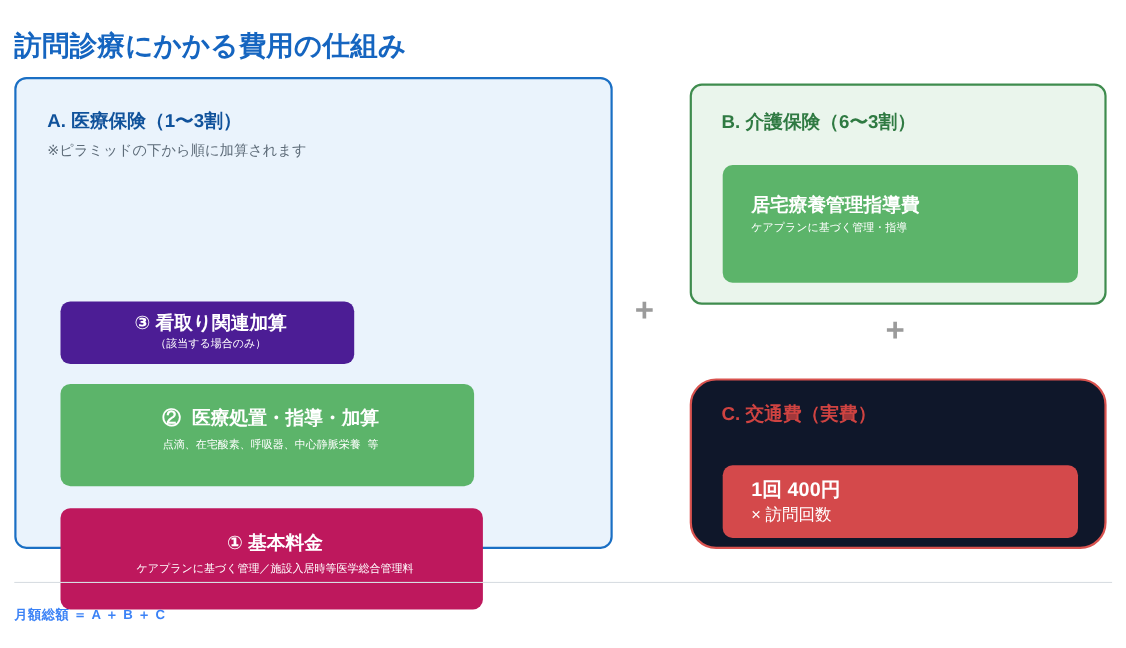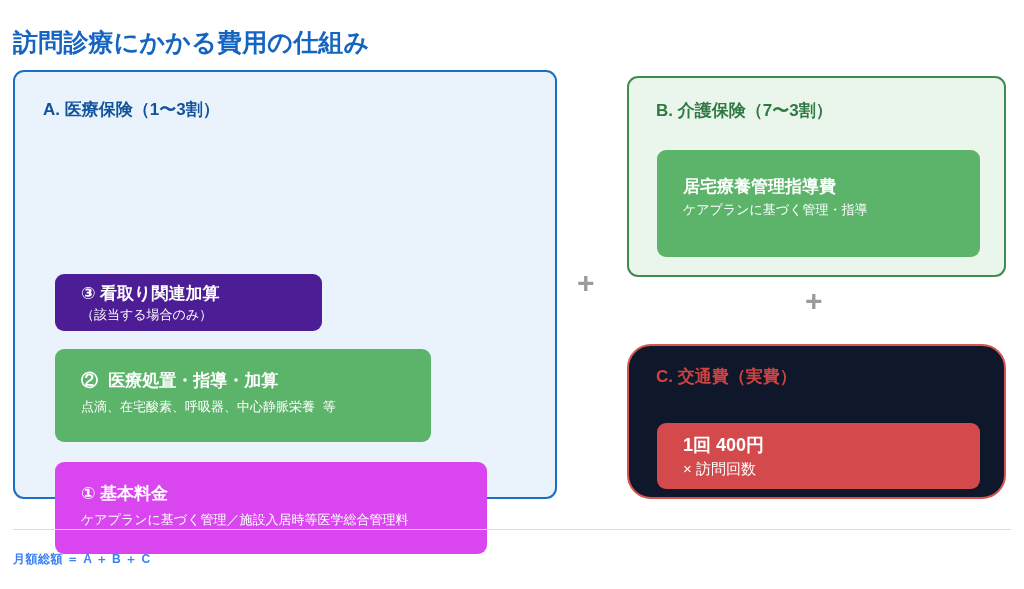--- a/index.html
+++ b/index.html
@@ -56,20 +56,21 @@
   }
 
   
   #panel-a {
     left: 13px;
     top: 70px;
     width: 544px;
     height: 429px;
     background: #eaf3fc;
     border-color: #1a6fc4;
+    text-align: center;
   }
   #panel-a-heading { left: 28px; top: 27px; color: #10529b; }
   #panel-a-note    { left: 28px; top: 57px; }
 
   
   #panel-b {
     left: 627px;
     top: 76px;
     width: 379px;
     height: 201px;
@@ -98,21 +99,21 @@
     padding: 12px 20px 13px 26px;
     color: #ffffff;
   }
   .card-title {
     font-size: 17px;
     font-weight: bold;
     line-height: 1.3;
     white-space: nowrap;
   }
   .card-sub {
-    font-size: 13px;
+    font-size: 10px;
     line-height: 1.35;
     margin-top: 3px;
     white-space: nowrap;
     color: #ffffff;
   }
 
   #card-tier3 {
     left: 40px;
     top: 202px;
     width: 267px;
@@ -129,23 +130,23 @@
     height: 93px;
     background: #5cb46a;
     padding-top: 22px;
     font-family: Liberation Mono, monospace;
   }
   #card-tier2 .card-sub { margin-top: 6px; }
 
   #card-tier1 {
     left: 40px;
     top: 390px;
-    width: 432px;
+    width: 384px;
     height: 92px;
-    background: #d946ef;
+    background: #be185d;
     padding-top: 21px;
   }
   #card-tier1 .card-sub { margin-top: 6px; }
 
   
   #card-b-item {
     position: absolute;
     left: 28px;
     top: 72px;
     width: 323px;
@@ -204,41 +205,42 @@
     white-space: nowrap;
   }
 </style>
 </head>
 <body>
 
 <h1 class="page-title">訪問診療にかかる費用の仕組み</h1>
 
 <section class="panel" id="panel-a">
   <div class="panel-heading" id="panel-a-heading">A. 医療保険（1〜3割）</div>
+  <div class="panel-note" id="panel-a-note">※ピラミッドの下から順に加算されます</div>
 
   <div class="card" id="card-tier3">
     <div class="card-title">③ 看取り関連加算</div>
     <div class="card-sub">（該当する場合のみ）</div>
   </div>
 
   <div class="card" id="card-tier2">
     <div class="card-title">② 医療処置・指導・加算</div>
     <div class="card-sub">点滴、在宅酸素、呼吸器、中心静脈栄養 等</div>
   </div>
 
   <div class="card" id="card-tier1">
     <div class="card-title">① 基本料金</div>
     <div class="card-sub">ケアプランに基づく管理／施設入居時等医学総合管理料</div>
   </div>
 </section>
 
 <div class="plus-sep" id="plus-a-b">+</div>
 
 <section class="panel" id="panel-b">
-  <div class="panel-heading" id="panel-b-heading">B. 介護保険（7〜3割）</div>
+  <div class="panel-heading" id="panel-b-heading">B. 介護保険（6〜3割）</div>
   <div id="card-b-item">
     <div class="card-title">居宅療養管理指導費</div>
     <div class="card-sub">ケアプランに基づく管理・指導</div>
   </div>
 </section>
 
 <div class="plus-sep" id="plus-b-c">+</div>
 
 <section class="panel" id="panel-c">
   <div class="panel-heading" id="panel-c-heading">C. 交通費（実費）</div>

